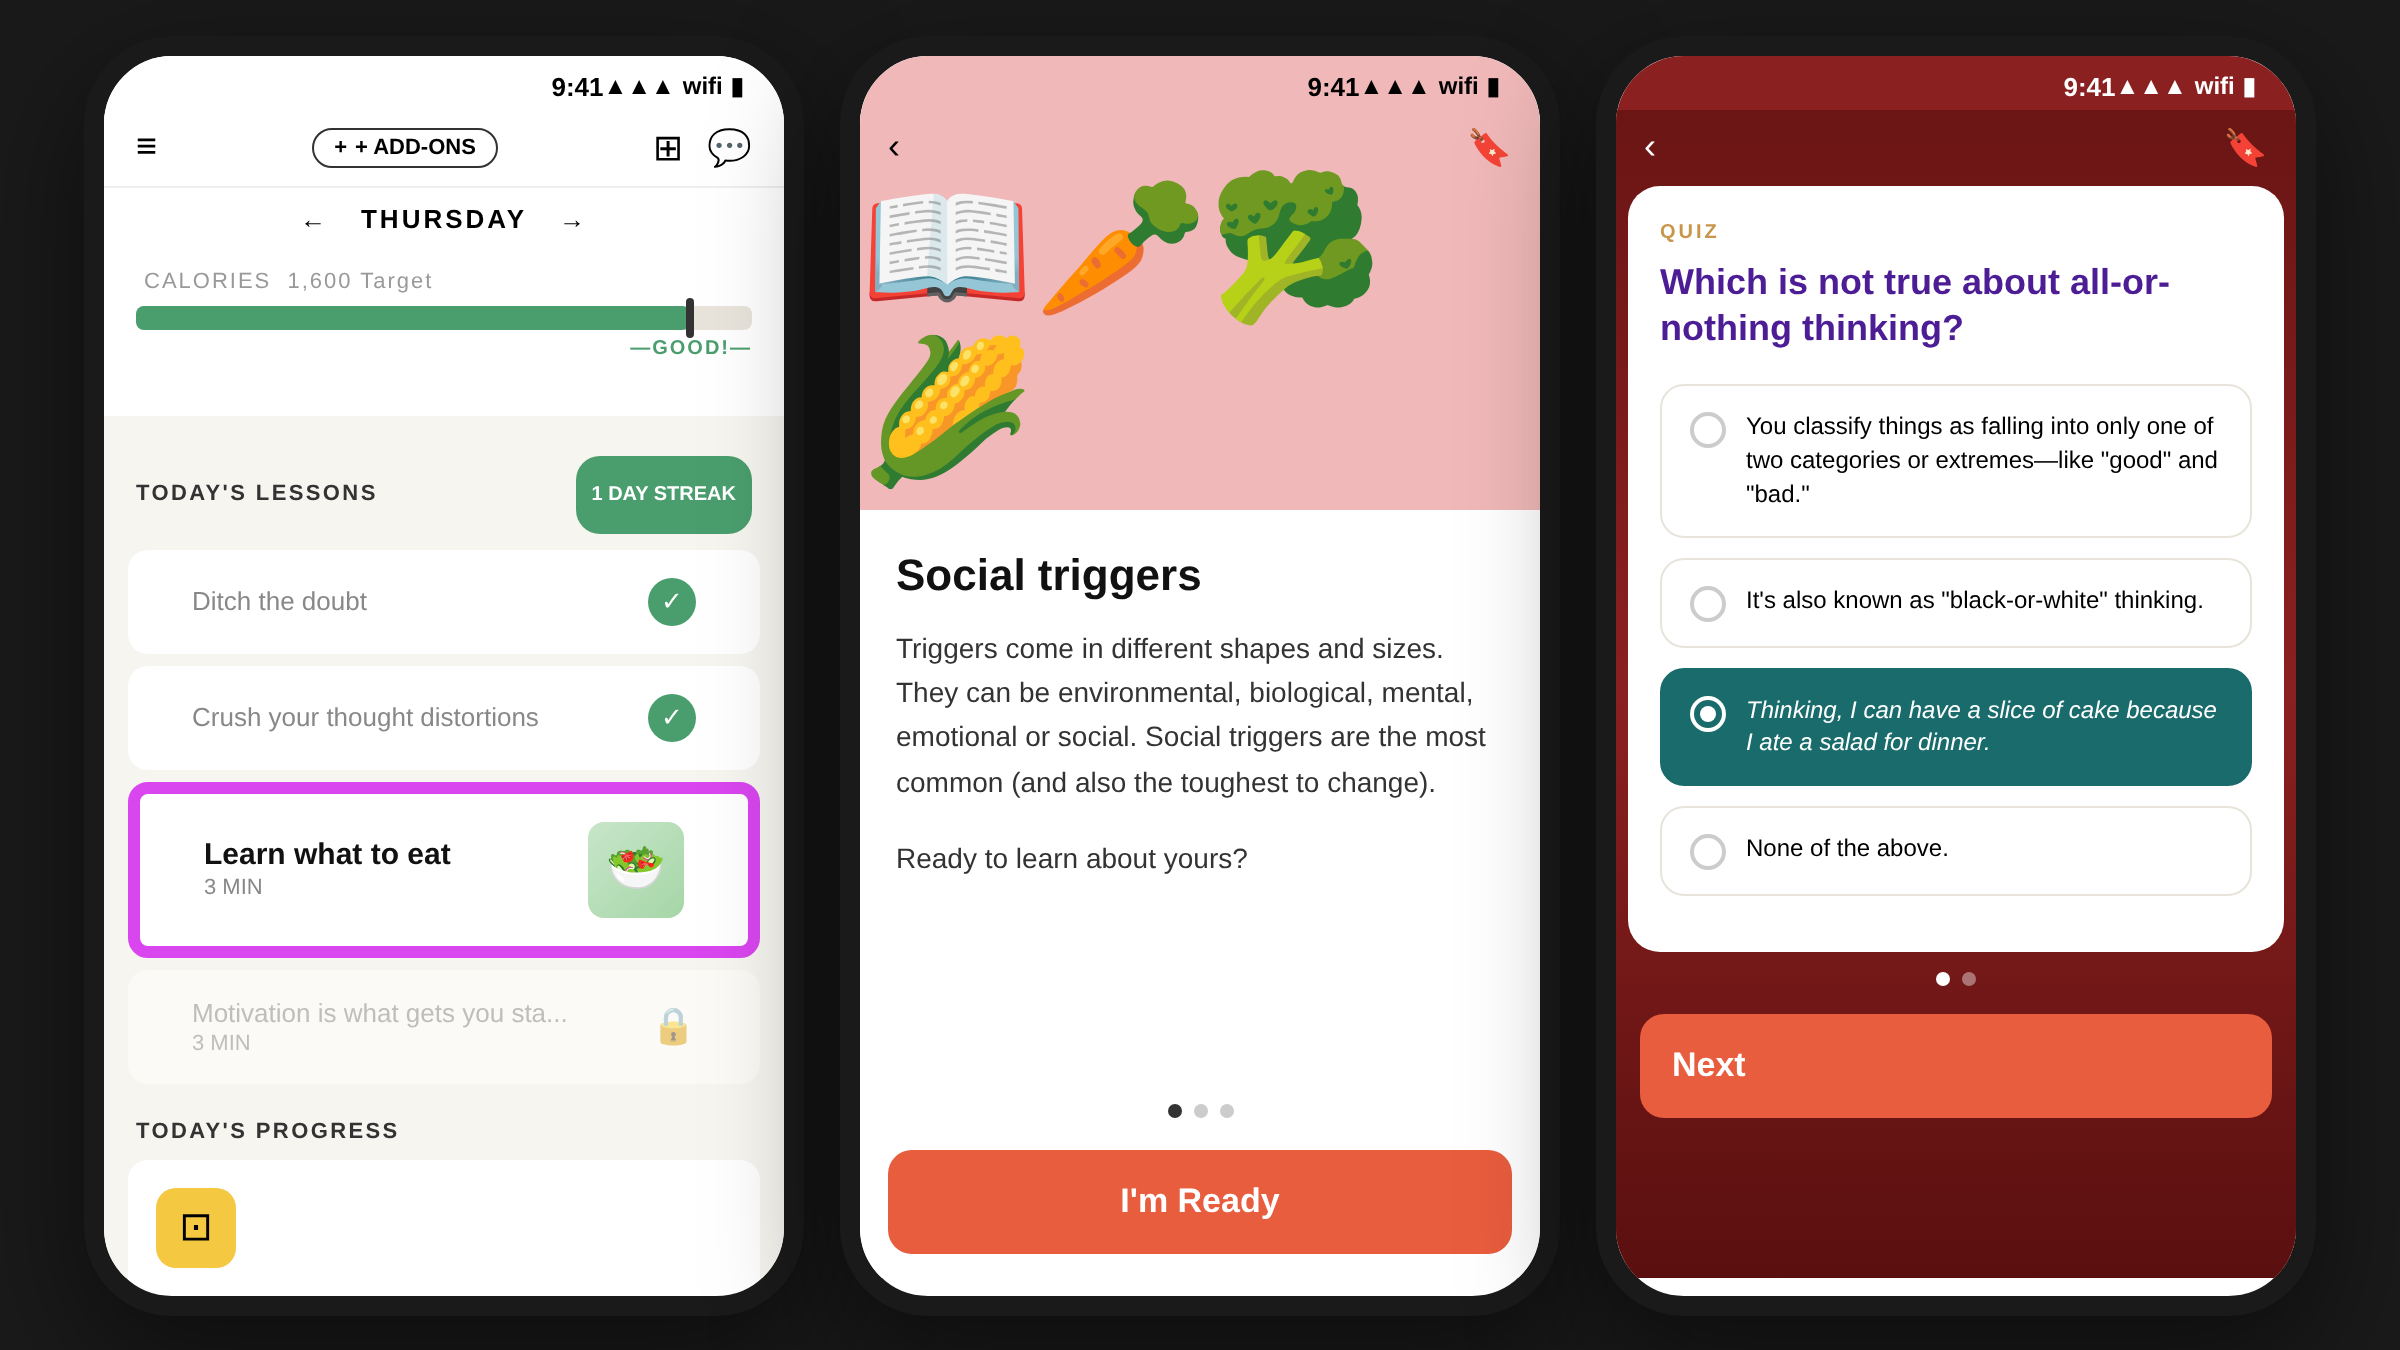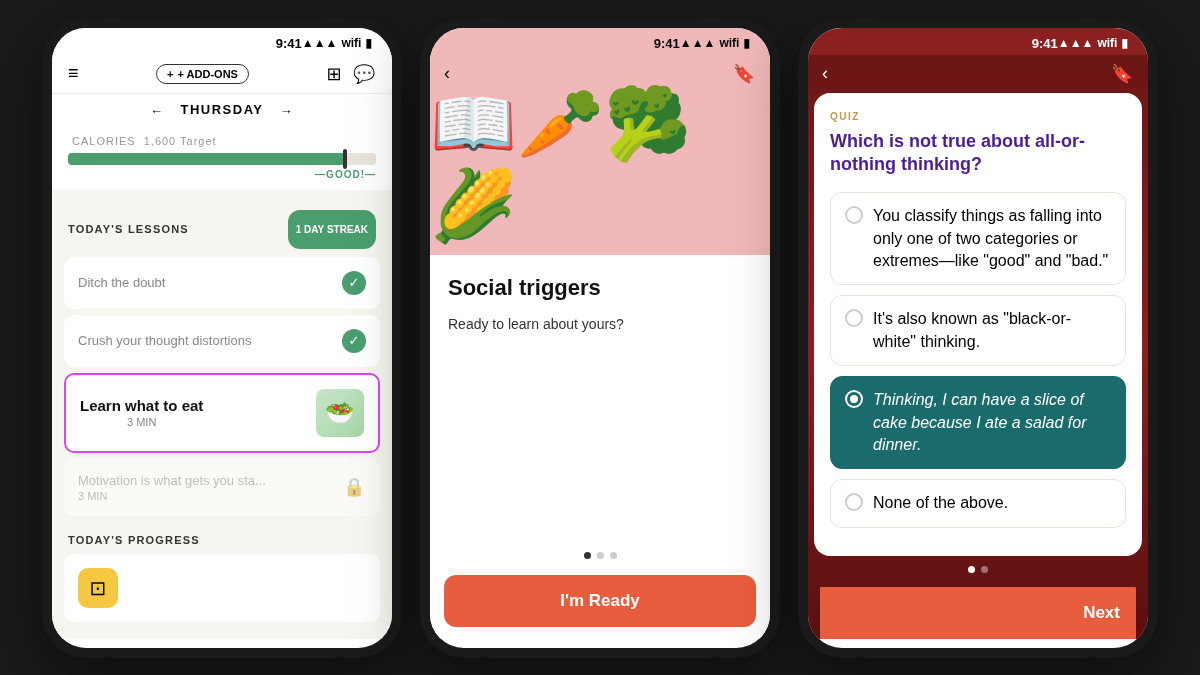--- a/index.html
+++ b/index.html
@@ -88,21 +88,21 @@
       align-items: center;
       gap: 16px;
       padding: 8px;
       font-size: 13px;
       font-weight: 700;
       letter-spacing: 1.5px;
     }
 
     .calories-section {
       background: #fff;
-      padding: 10px 16px 10px;
+      padding: 10px 16px 28px;
       margin-bottom: 8px;
     }
 
     .calories-label {
       font-size: 11px;
       font-weight: 700;
       letter-spacing: 1px;
       color: #333;
       margin-bottom: 6px;
     }
@@ -171,29 +171,28 @@
       font-size: 10px;
       font-weight: 700;
       padding: 14px 8px;
       border-radius: 12px;
     }
 
     .lesson-item {
       background: #fff;
       margin: 0 12px 6px;
       border-radius: 10px;
-      padding: 14px 14px;
+      padding: 14px 32px;
       display: flex;
       justify-content: space-between;
       align-items: center;
     }
 
     .lesson-item.active {
-      border: 2px solid #d946ef;
-      text-align: center;
+      border: 6px solid #d946ef;
     }
 
     .lesson-title { font-size: 13px; color: #888; }
     .lesson-title.bold { font-weight: 700; font-size: 15px; color: #111; }
     .lesson-sub { font-size: 11px; color: #888; margin-top: 2px; }
 
     .check-icon {
       width: 24px;
       height: 24px;
       background: #4a9e6e;
@@ -396,21 +395,21 @@
       border-color: #fff;
     }
 
     .radio-inner {
       width: 8px;
       height: 8px;
       border-radius: 50%;
       background: #fff;
     }
 
-    .quiz-option-text { font-size: 16px; line-height: 1.4; }
+    .quiz-option-text { font-size: 12px; line-height: 1.4; }
     .quiz-option.selected .quiz-option-text { color: #fff; font-style: italic; }
 
     .quiz-dots {
       display: flex;
       justify-content: center;
       gap: 6px;
       padding: 10px;
       position: relative;
       z-index: 5;
     }
@@ -424,24 +423,24 @@
 
     .quiz-dot.active { background: #fff; }
 
     .next-btn {
       background: #e85d3d;
       color: #fff;
       font-size: 17px;
       font-weight: 600;
       border: none;
       padding: 16px;
-      text-align: right;
+      text-align: left;
       cursor: pointer;
       margin: 4px 12px 12px;
-      border-radius: 1px;
+      border-radius: 12px;
       position: relative;
       z-index: 5;
       display: block;
       width: calc(100% - 24px);
     }
 
     .phone1-status { background: #fff; }
   </style>
 </head>
 <body>
@@ -550,20 +549,21 @@
         <div class="article-nav">
           <button class="nav-btn">‹</button>
           <button class="nav-btn">🔖</button>
         </div>
         <span class="book-emoji">📖🥕🥦🌽</span>
       </div>
 
       <div class="article-body">
         <div class="article-title">Social triggers</div>
         <div class="article-text">
+          <p>Triggers come in different shapes and sizes. They can be environmental, biological, mental, emotional or social. Social triggers are the most common (and also the toughest to change).</p>
           <p>Ready to learn about yours?</p>
         </div>
       </div>
 
       <div class="dots-row">
         <div class="dot active"></div>
         <div class="dot"></div>
         <div class="dot"></div>
       </div>
 

